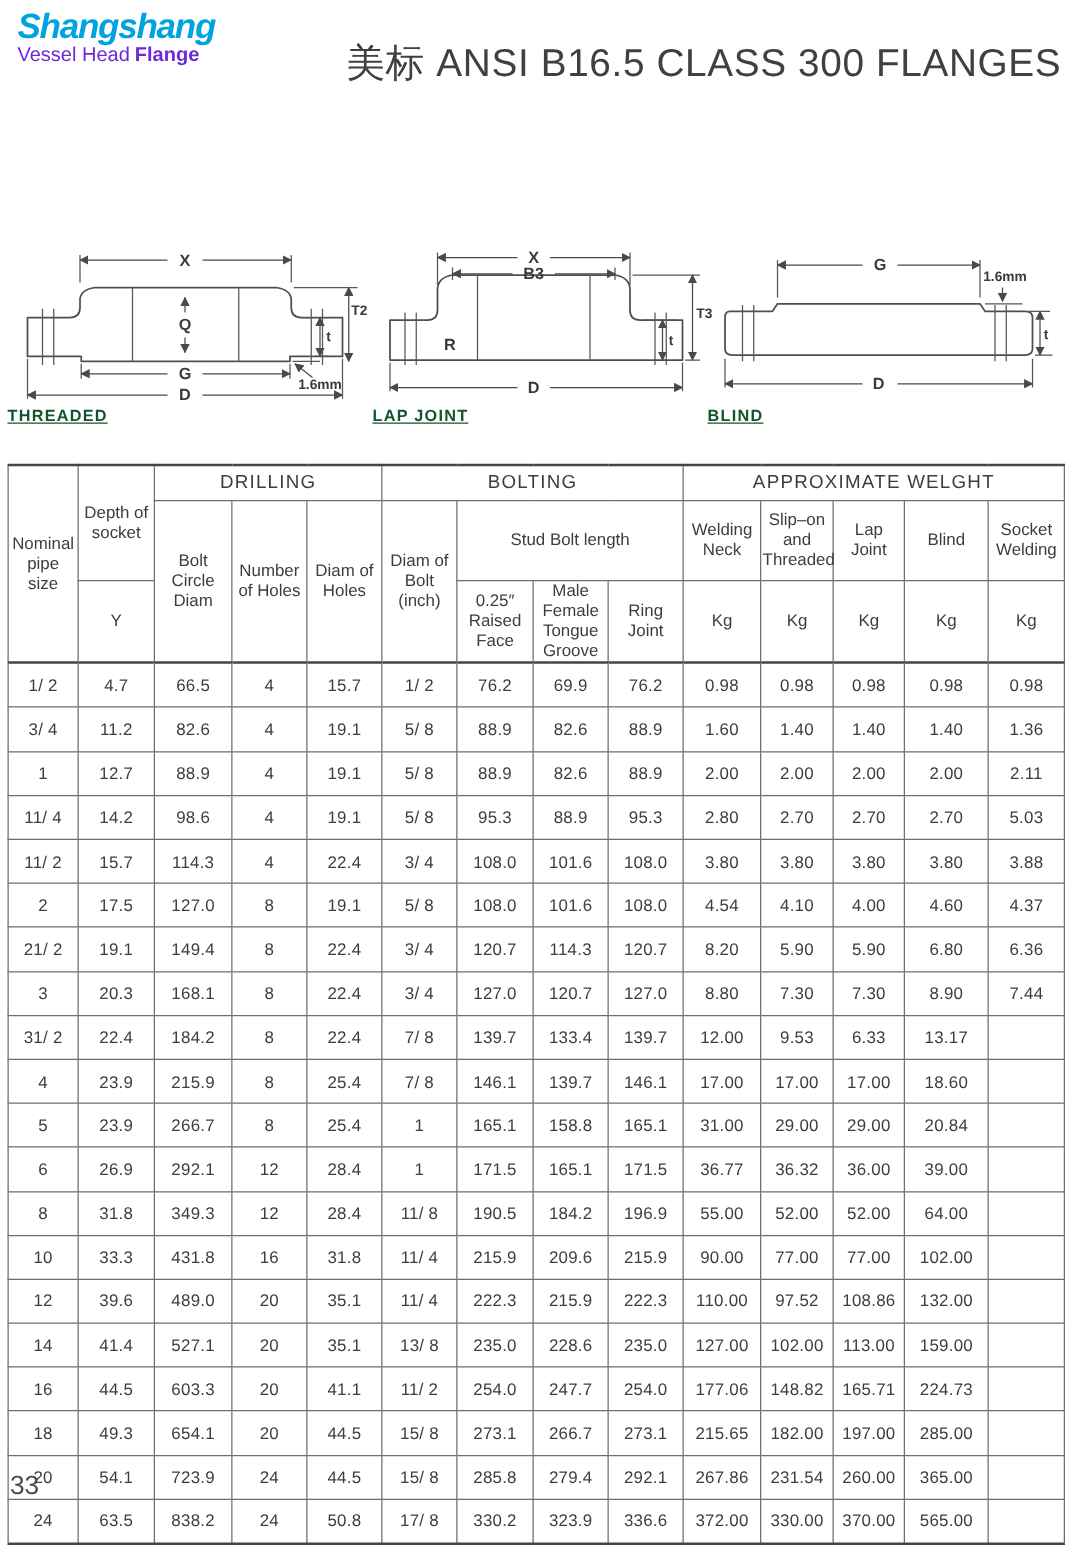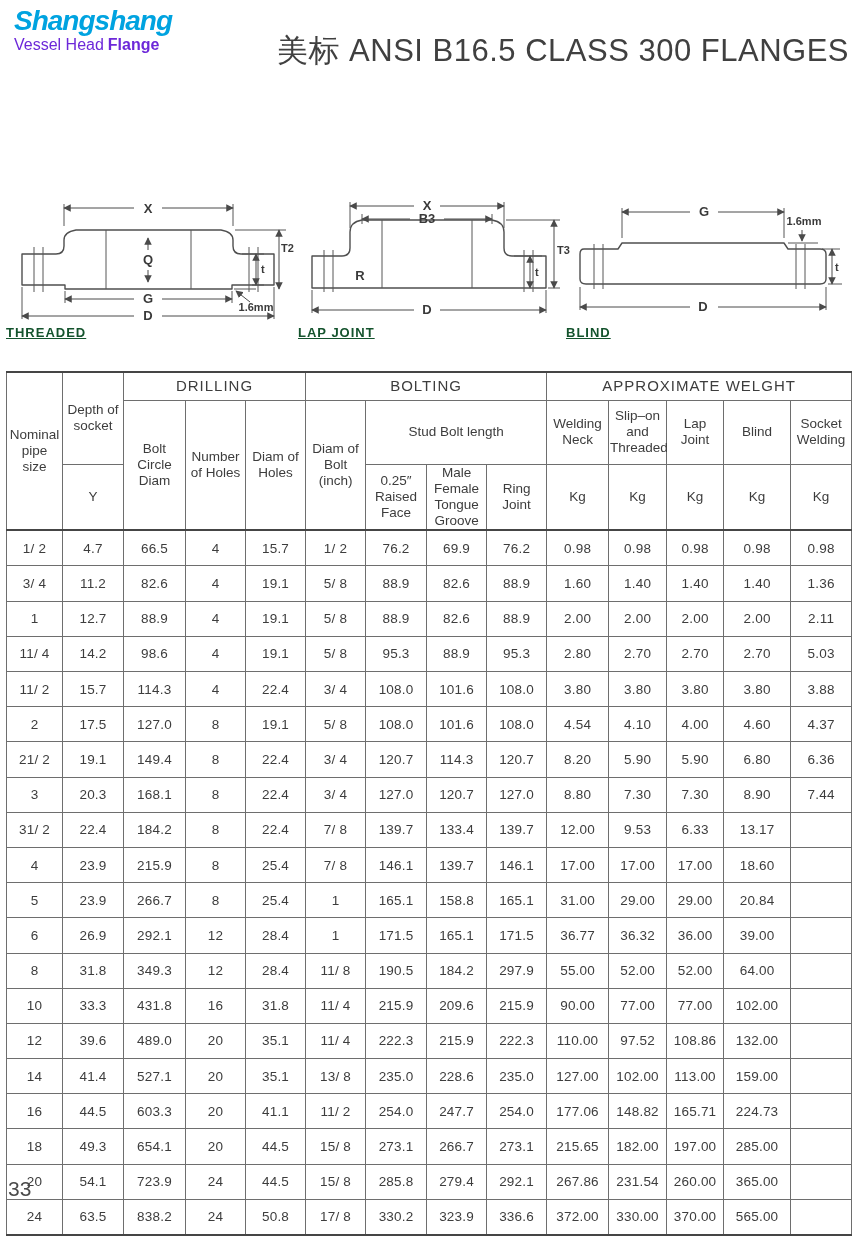--- a/index.html
+++ b/index.html
@@ -430,21 +430,21 @@
         </tr>
         <tr>
           <td>8</td>
           <td>31.8</td>
           <td>349.3</td>
           <td>12</td>
           <td>28.4</td>
           <td>11/ 8</td>
           <td>190.5</td>
           <td>184.2</td>
-          <td>297.9</td>
+          <td>196.9</td>
           <td>55.00</td>
           <td>52.00</td>
           <td>52.00</td>
           <td>64.00</td>
           <td></td>
         </tr>
         <tr>
           <td>10</td>
           <td>33.3</td>
           <td>431.8</td>

